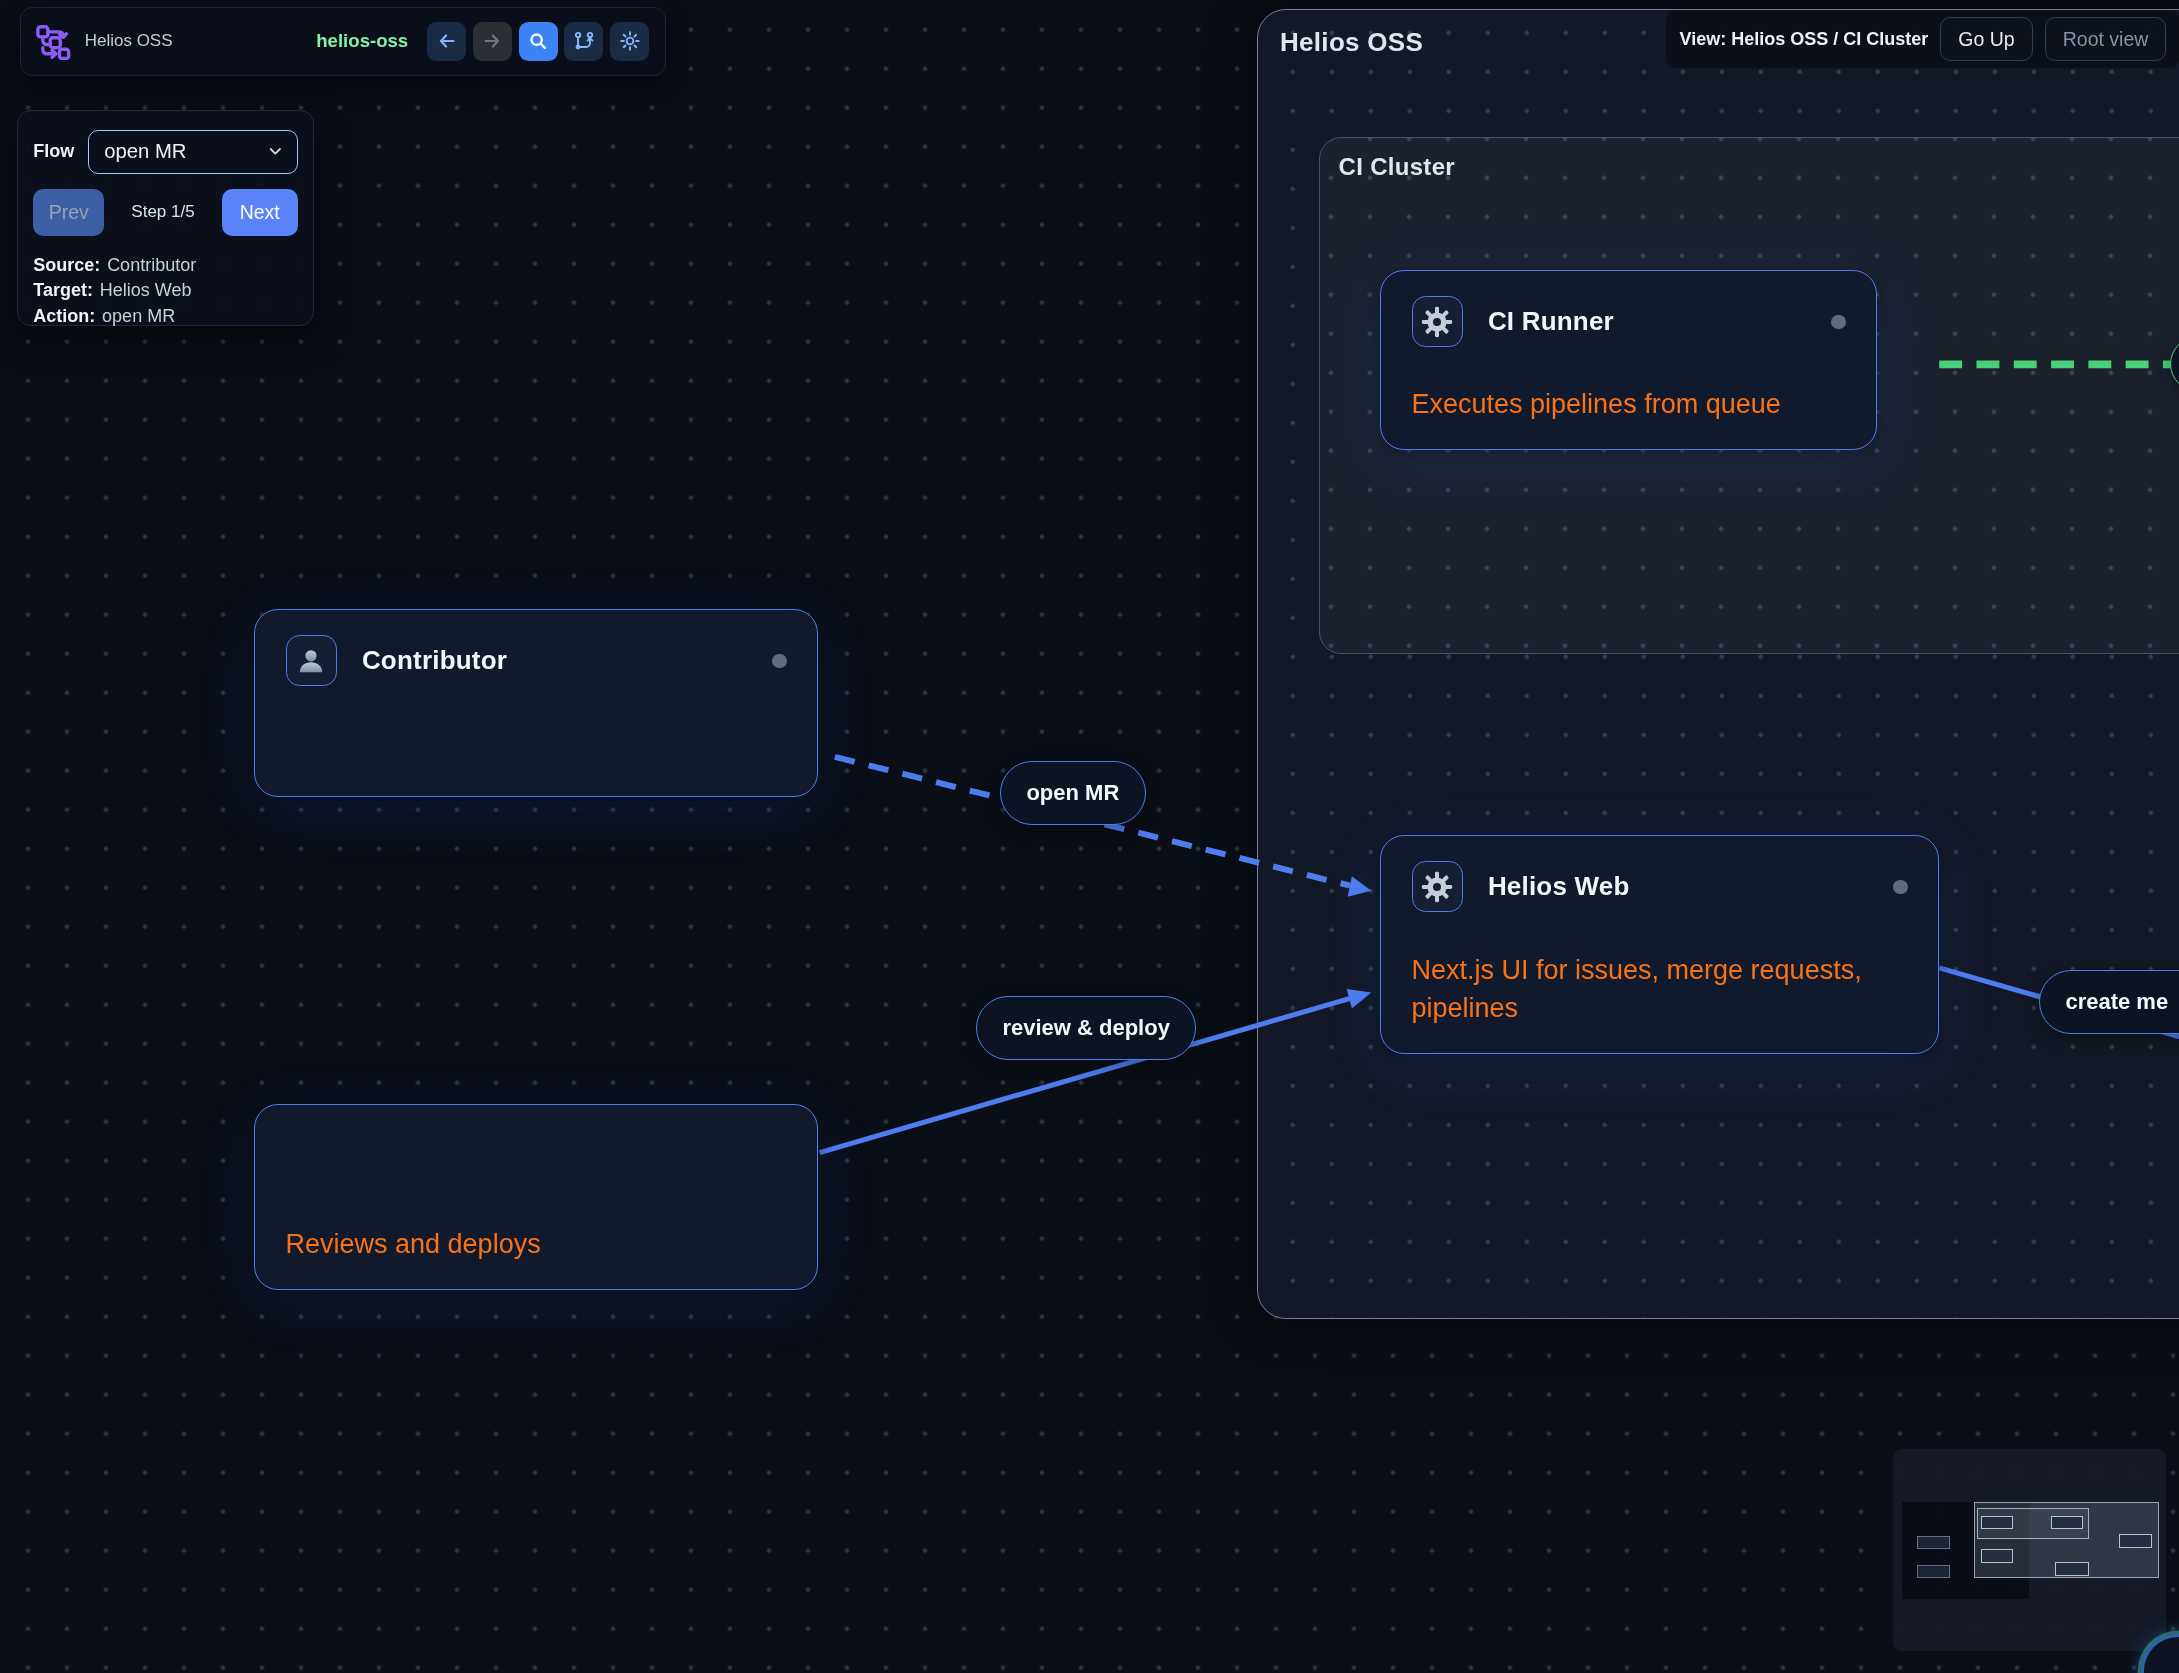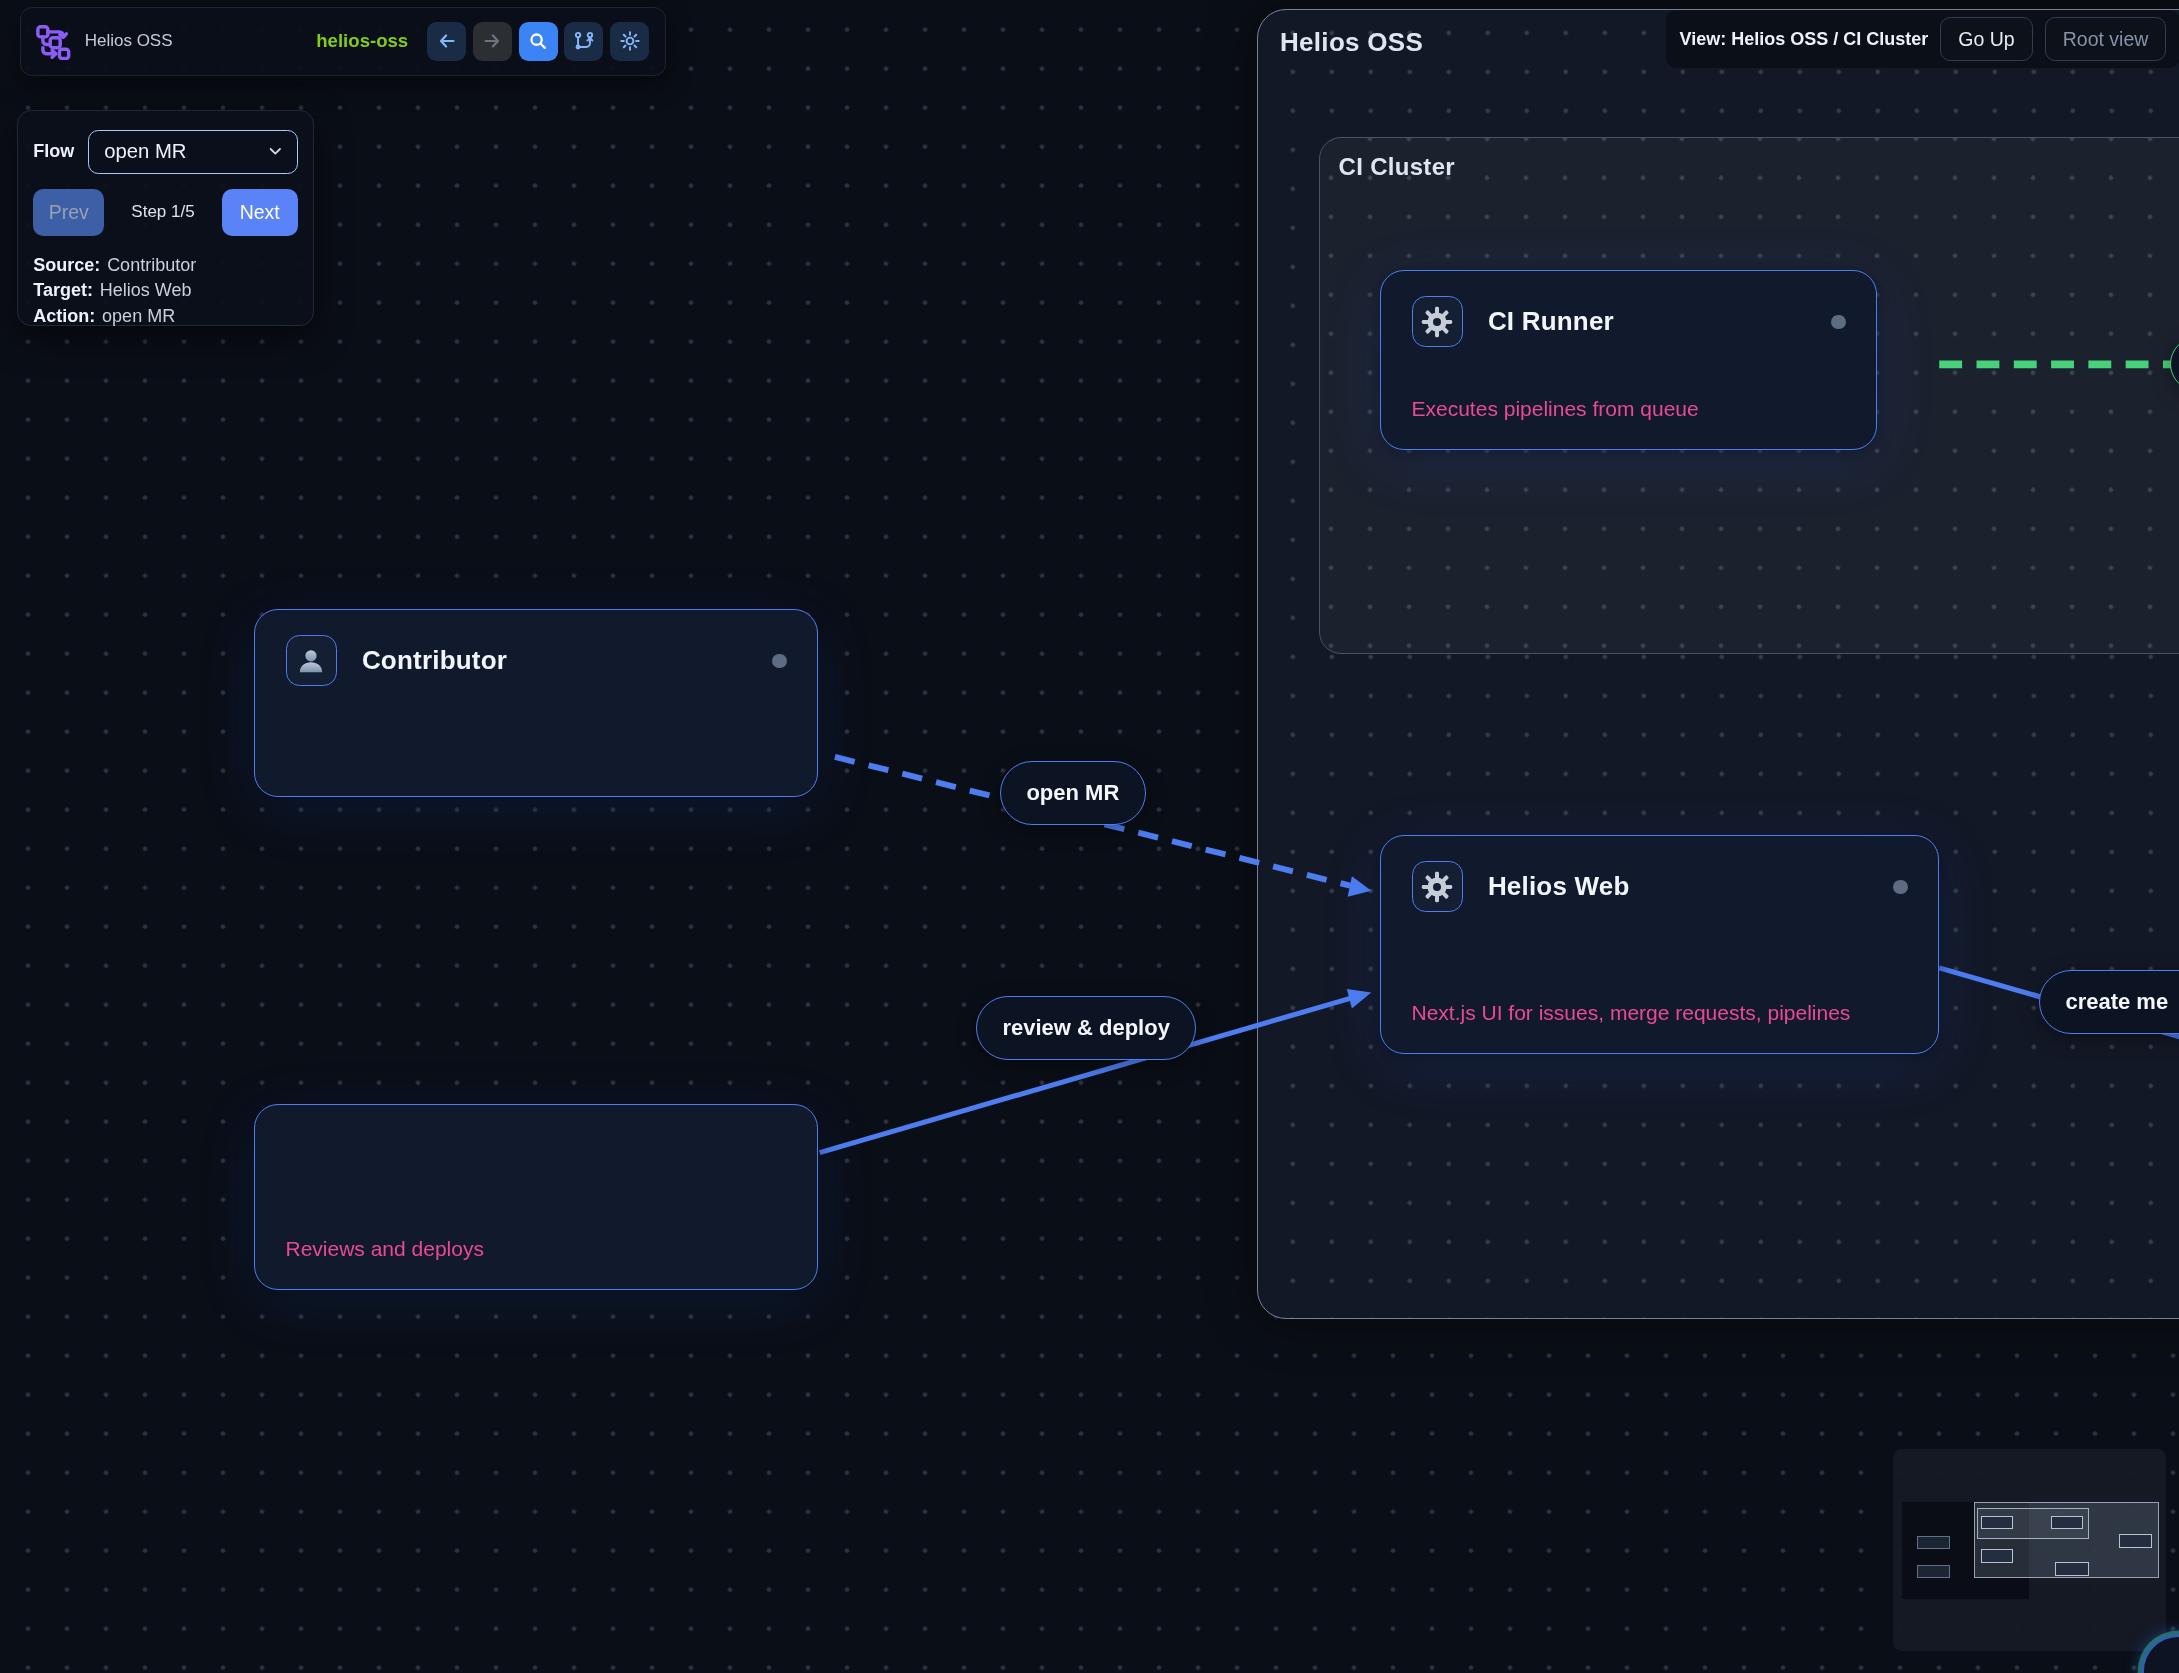--- a/index.html
+++ b/index.html
@@ -49,32 +49,32 @@
     box-shadow:0 12px 59px rgba(45,100,230,.16), 0 3.4px 17px rgba(0,0,0,.4);
   }
   .node-head { display:flex; align-items:center; gap:25.4px; }
   .icon-box {
     width:51px; height:51px; flex:none; border:1.7px solid #4e7df0; border-radius:13.6px;
     background:#16203300; background:#151f33; display:flex; align-items:center; justify-content:center;
   }
   .icon-box svg { width:32px; height:32px; }
   .node-title { font-size:26px; font-weight:bold; color:#f2f6fa; letter-spacing:0.2px; }
   .handle-dot { margin-left:auto; width:14.4px; height:14.4px; border-radius:50%; background:#5d6c82; }
-  .node-sub { margin-top:auto; color:#ec4899; font-size:21px; line-height:1.4; }
+  .node-sub { margin-top:auto; color:#f97316; font-size:27px; line-height:1.4; }
 
   
   .header {
     left:19.5px; top:6.8px; width:646px; height:69px;
     background:rgba(11,15,24,.95); border:0.8px solid #1d2433; border-radius:12px;
     display:flex; align-items:center; padding:0 15.3px 0 13.6px;
     box-shadow:0 8.5px 25.4px rgba(0,0,0,.45);
   }
   .logo { width:37px; height:37px; flex:none; }
   .brand { margin-left:13.6px; font-size:17px; color:#c5ccd8; }
-  .project { margin-left:auto; margin-right:12px; font-size:18.6px; font-weight:bold; color:#84cc16; }
+  .project { margin-left:auto; margin-right:12px; font-size:18.6px; font-weight:bold; color:#86efac; }
   .hbtn { width:39px; height:39px; border-radius:9.3px; margin-left:6.8px; display:flex; align-items:center; justify-content:center; flex:none; }
   .hbtn svg { width:22px; height:22px; }
   .nav-back,.nav-branch,.nav-sun { background:#1a2b46; }
   .nav-fwd { background:#2b2e33; }
   .nav-search { background:#3c83f6; }
 
   
   .flow-panel {
     left:17px; top:110px; width:297px; height:216px;
     background:rgba(12,16,27,.94); border:0.8px solid #212939; border-radius:14px;

